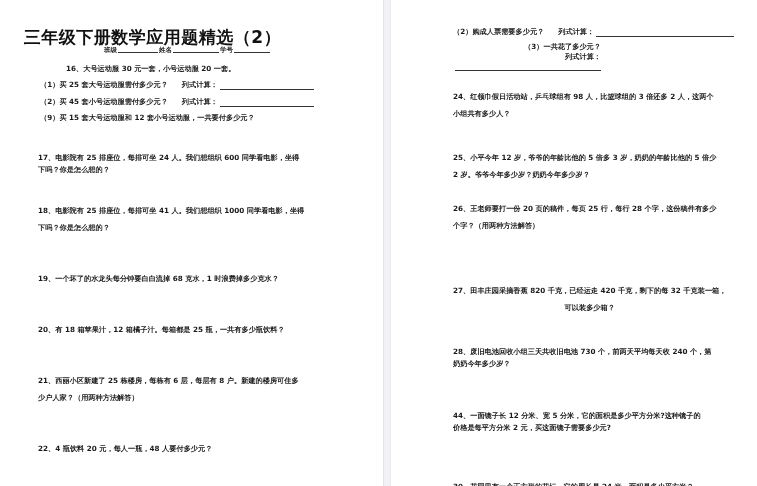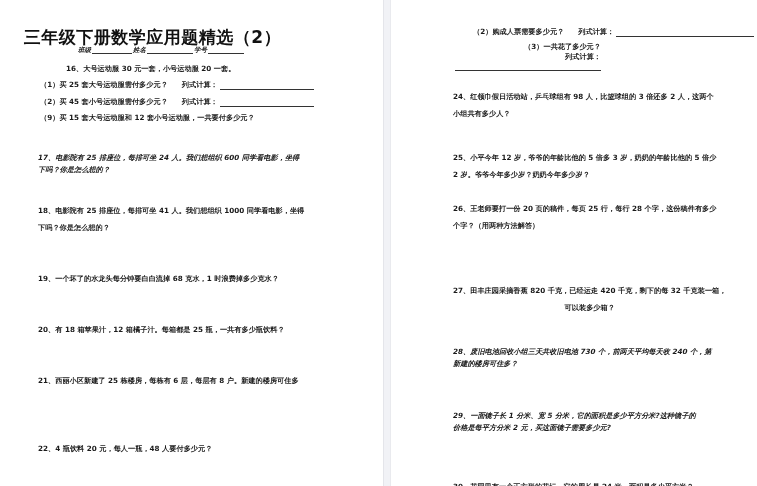--- a/index.html
+++ b/index.html
@@ -15,29 +15,29 @@
   .page-gap {
     position: absolute; left: 383px; top: 0; width: 8px; height: 486px;
     background: #f1f2f6; border-left: 1px solid #e4e5ea; border-right: 1px solid #e9eaee;
     box-sizing: border-box;
   }
   .title {
     position: absolute; left: 0; width: 305px; top: 26px; text-align: center;
     font-size: 17px; font-weight: bold; letter-spacing: 0.5px; color: #111;
   }
   .info-line {
-    position: absolute; top: 46px; left: 78px; font-size: 6.5px; font-weight: bold; color: #222;
-    display: flex; align-items: center; font-style: italic;
+    position: absolute; top: 46px; left: 104px; font-size: 6.5px; font-weight: bold; color: #222;
+    display: flex; align-items: flex-start;
   }
   .info-line .blank { display: inline-block; border-bottom: 1px solid #333; height: 6px; margin: 0 1px; }
   .q {
     position: absolute; font-size: 7.2px; line-height: 17px; color: #1a1a1a; white-space: nowrap;
     font-weight: bold;
   }
-  .q.tight { line-height: 12px; font-style: italic; }
+  .q.tight { line-height: 12px; }
   .sub { position: absolute; font-size: 7.2px; color: #1a1a1a; white-space: nowrap; font-weight: bold; display: flex; align-items: flex-end; }
   .sub .calc { margin-left: 14px; }
   .sub .answer-line { display: inline-block; border-bottom: 1px solid #333; height: 8px; margin-left: 2px; }
 </style>
 </head>
 <body>
 
 <div class="page page-left">
   <div class="title">三年级下册数学应用题精选（2）</div>
 
@@ -74,29 +74,30 @@
     <div>18、电影院有 25 排座位，每排可坐 41 人。我们想组织 1000 同学看电影，坐得</div>
     <div>下吗？你是怎么想的？</div>
   </div>
 
   <div class="q" style="left:38px; top:270px;">19、一个坏了的水龙头每分钟要白白流掉  68 克水，1 时浪费掉多少克水？</div>
 
   <div class="q" style="left:38px; top:321px;">20、有 18 箱苹果汁，12 箱橘子汁。每箱都是 25 瓶，一共有多少瓶饮料？</div>
 
   <div class="q" style="left:38px; top:372px;">
     <div>21、西丽小区新建了 25 栋楼房，每栋有 6 层，每层有 8 户。新建的楼房可住多</div>
+    <div>少户人家？（用两种方法解答）</div>
   </div>
 
   <div class="q" style="left:38px; top:440px;">22、4 瓶饮料 20 元，每人一瓶，48 人要付多少元？</div>
 </div>
 
 <div class="page-gap"></div>
 
 <div class="page page-right">
-  <div class="sub" style="left:62px; top:27px;margin-left:20px;">
+  <div class="sub" style="left:62px; top:27px;">
     <span>（2）购成人票需要多少元？</span>
     <span class="calc">列式计算：</span>
     <span class="answer-line" style="width:138px"></span>
   </div>
   <div class="sub" style="left:62px; top:42px;flex-direction:column;">
     <span>（3）一共花了多少元？</span>
     <span class="calc" style="margin-left:22px">列式计算：</span>
     <span class="answer-line" style="width:146px"></span>
   </div>
 
@@ -115,22 +116,22 @@
     <div>个字？（用两种方法解答）</div>
   </div>
 
   <div class="q" style="left:62px; top:282px;text-align:center;">
     <div>27、田丰庄园采摘香蕉 820 千克，已经运走 420 千克，剩下的每 32 千克装一箱，</div>
     <div>可以装多少箱？</div>
   </div>
 
   <div class="q tight" style="left:62px; top:346px;">
     <div>28、废旧电池回收小组三天共收旧电池 730 个，前两天平均每天收 240 个，第</div>
-    <div>新建的楼房可住多？</div>
+    <div>奶奶今年多少岁？</div>
   </div>
 
   <div class="q tight" style="left:62px; top:410px;">
-    <div>29、一面镜子长  1  分米、宽  5  分米，它的面积是多少平方分米?这种镜子的</div>
+    <div>44、一面镜子长  12  分米、宽  5  分米，它的面积是多少平方分米?这种镜子的</div>
     <div>价格是每平方分米  2  元，买这面镜子需要多少元?</div>
   </div>
 
   <div class="q" style="left:62px; top:478px;">30、花园里有一个正方形的花坛，它的周长是 24 米，面积是多少平方米？</div>
 </div>
 
 </body></html>

